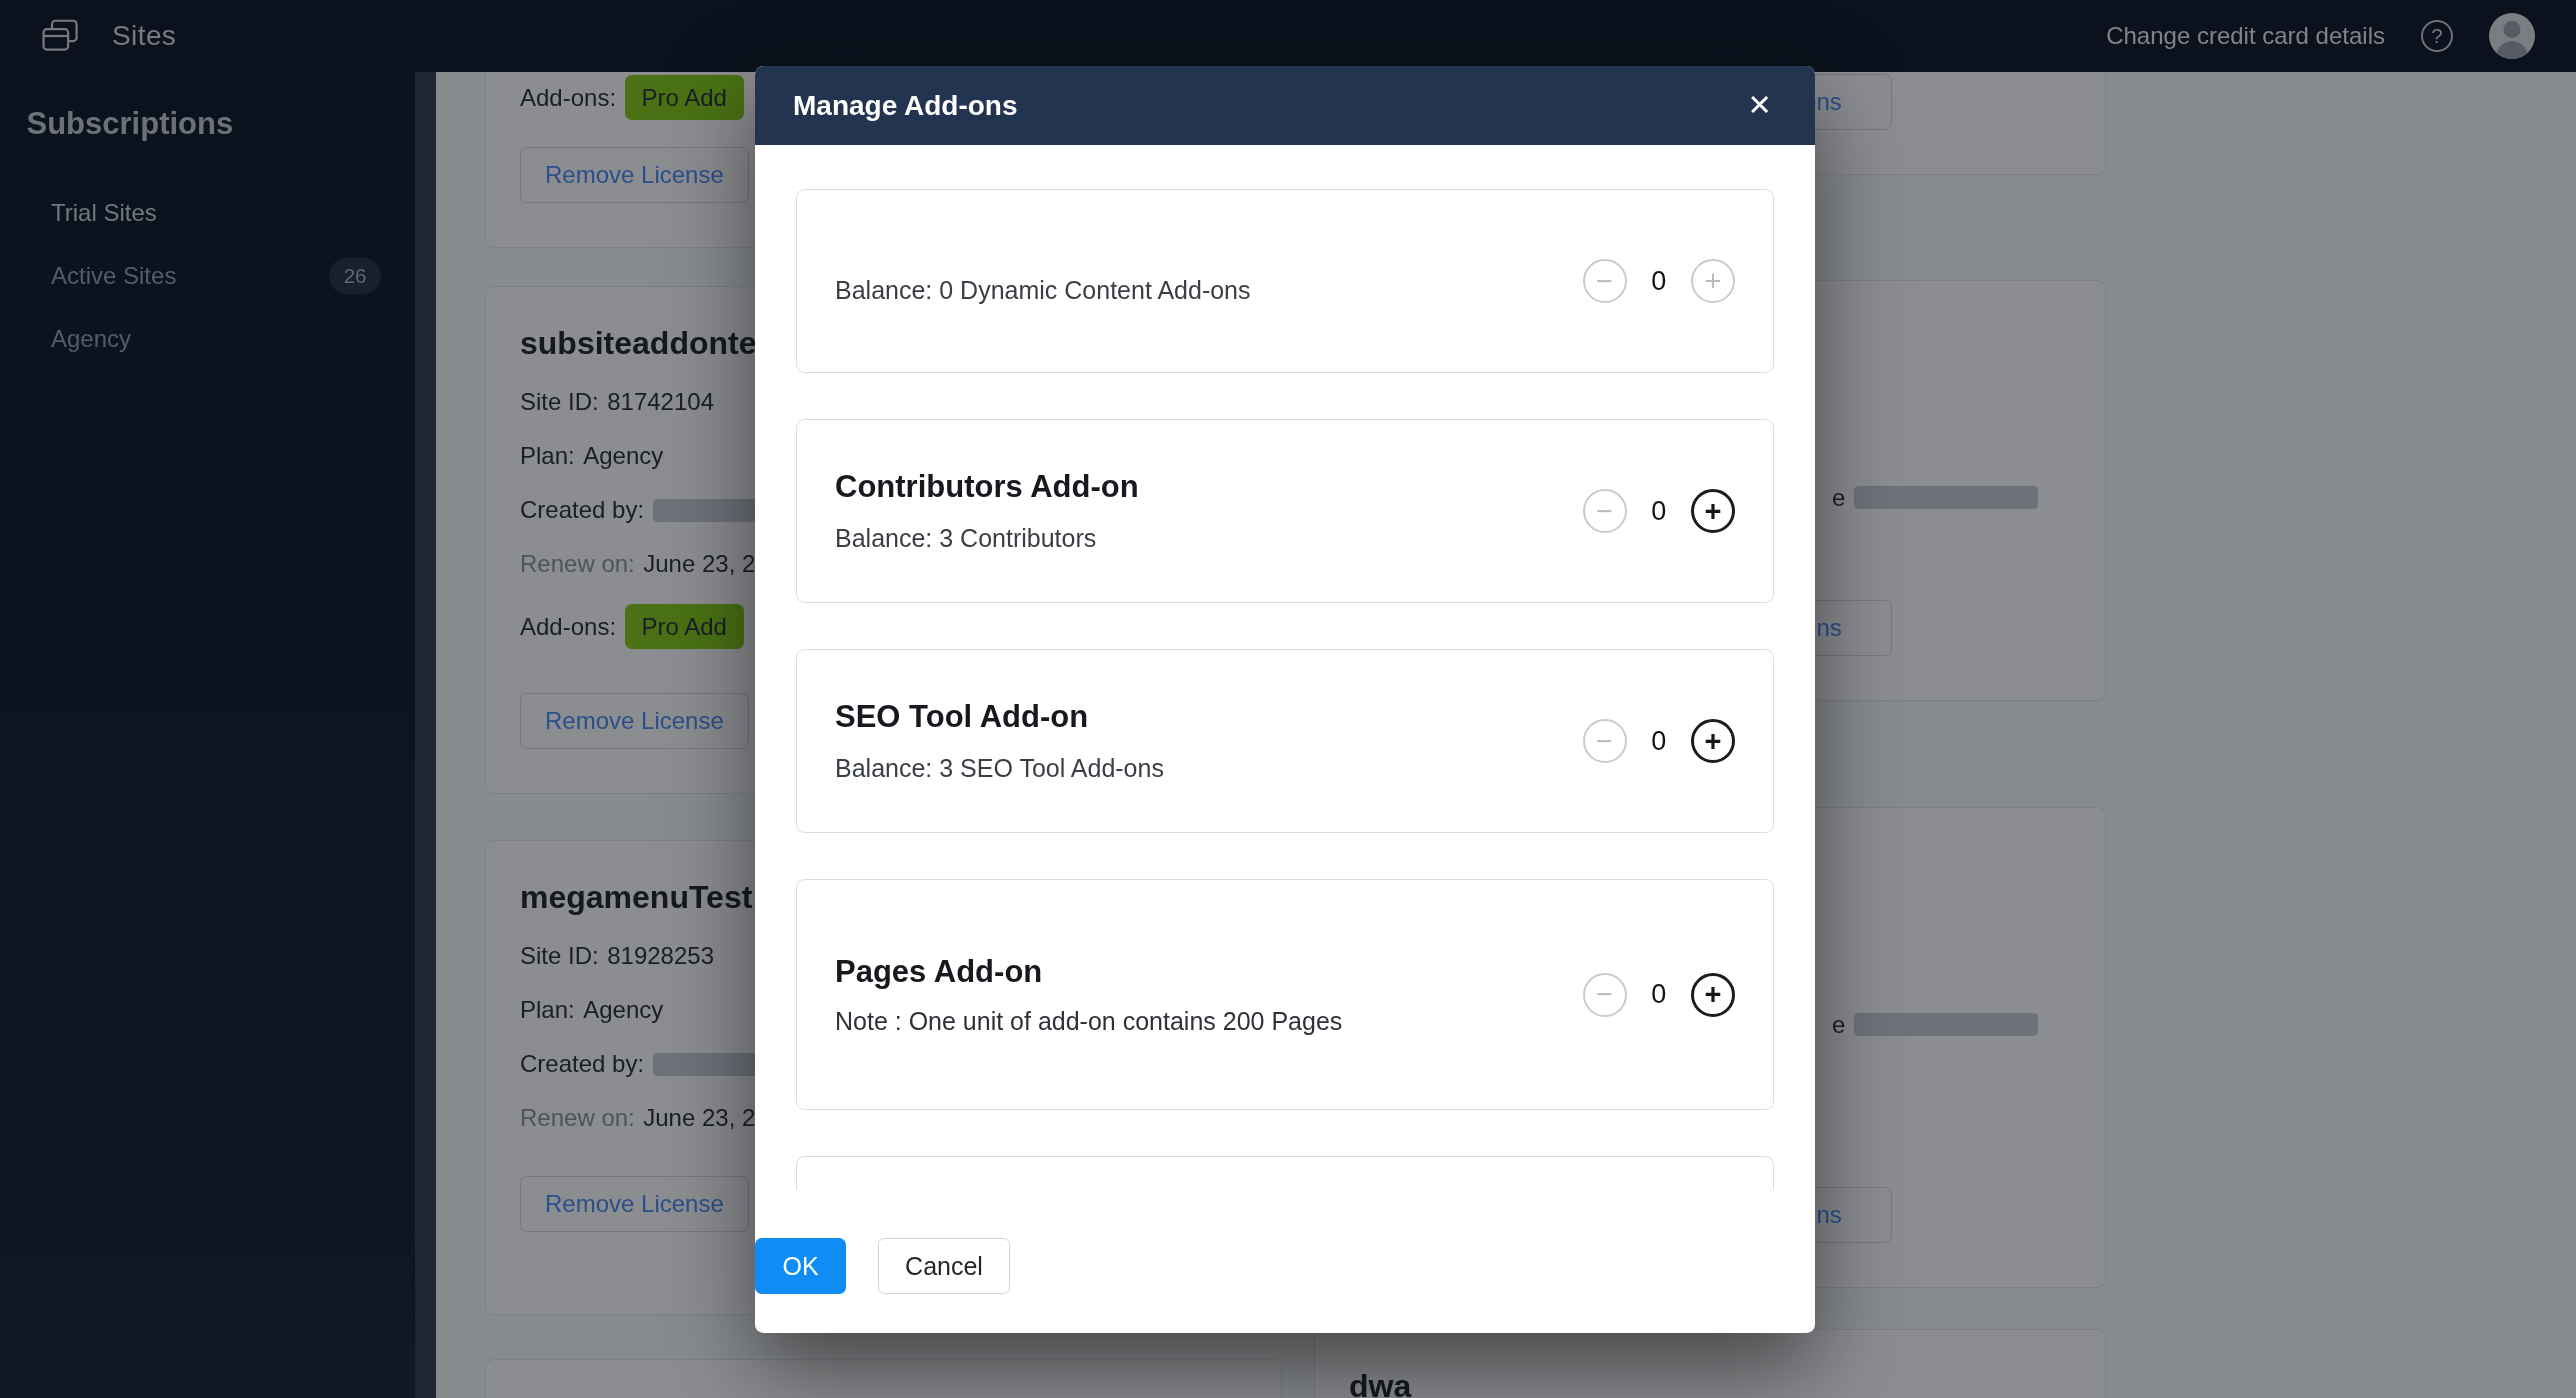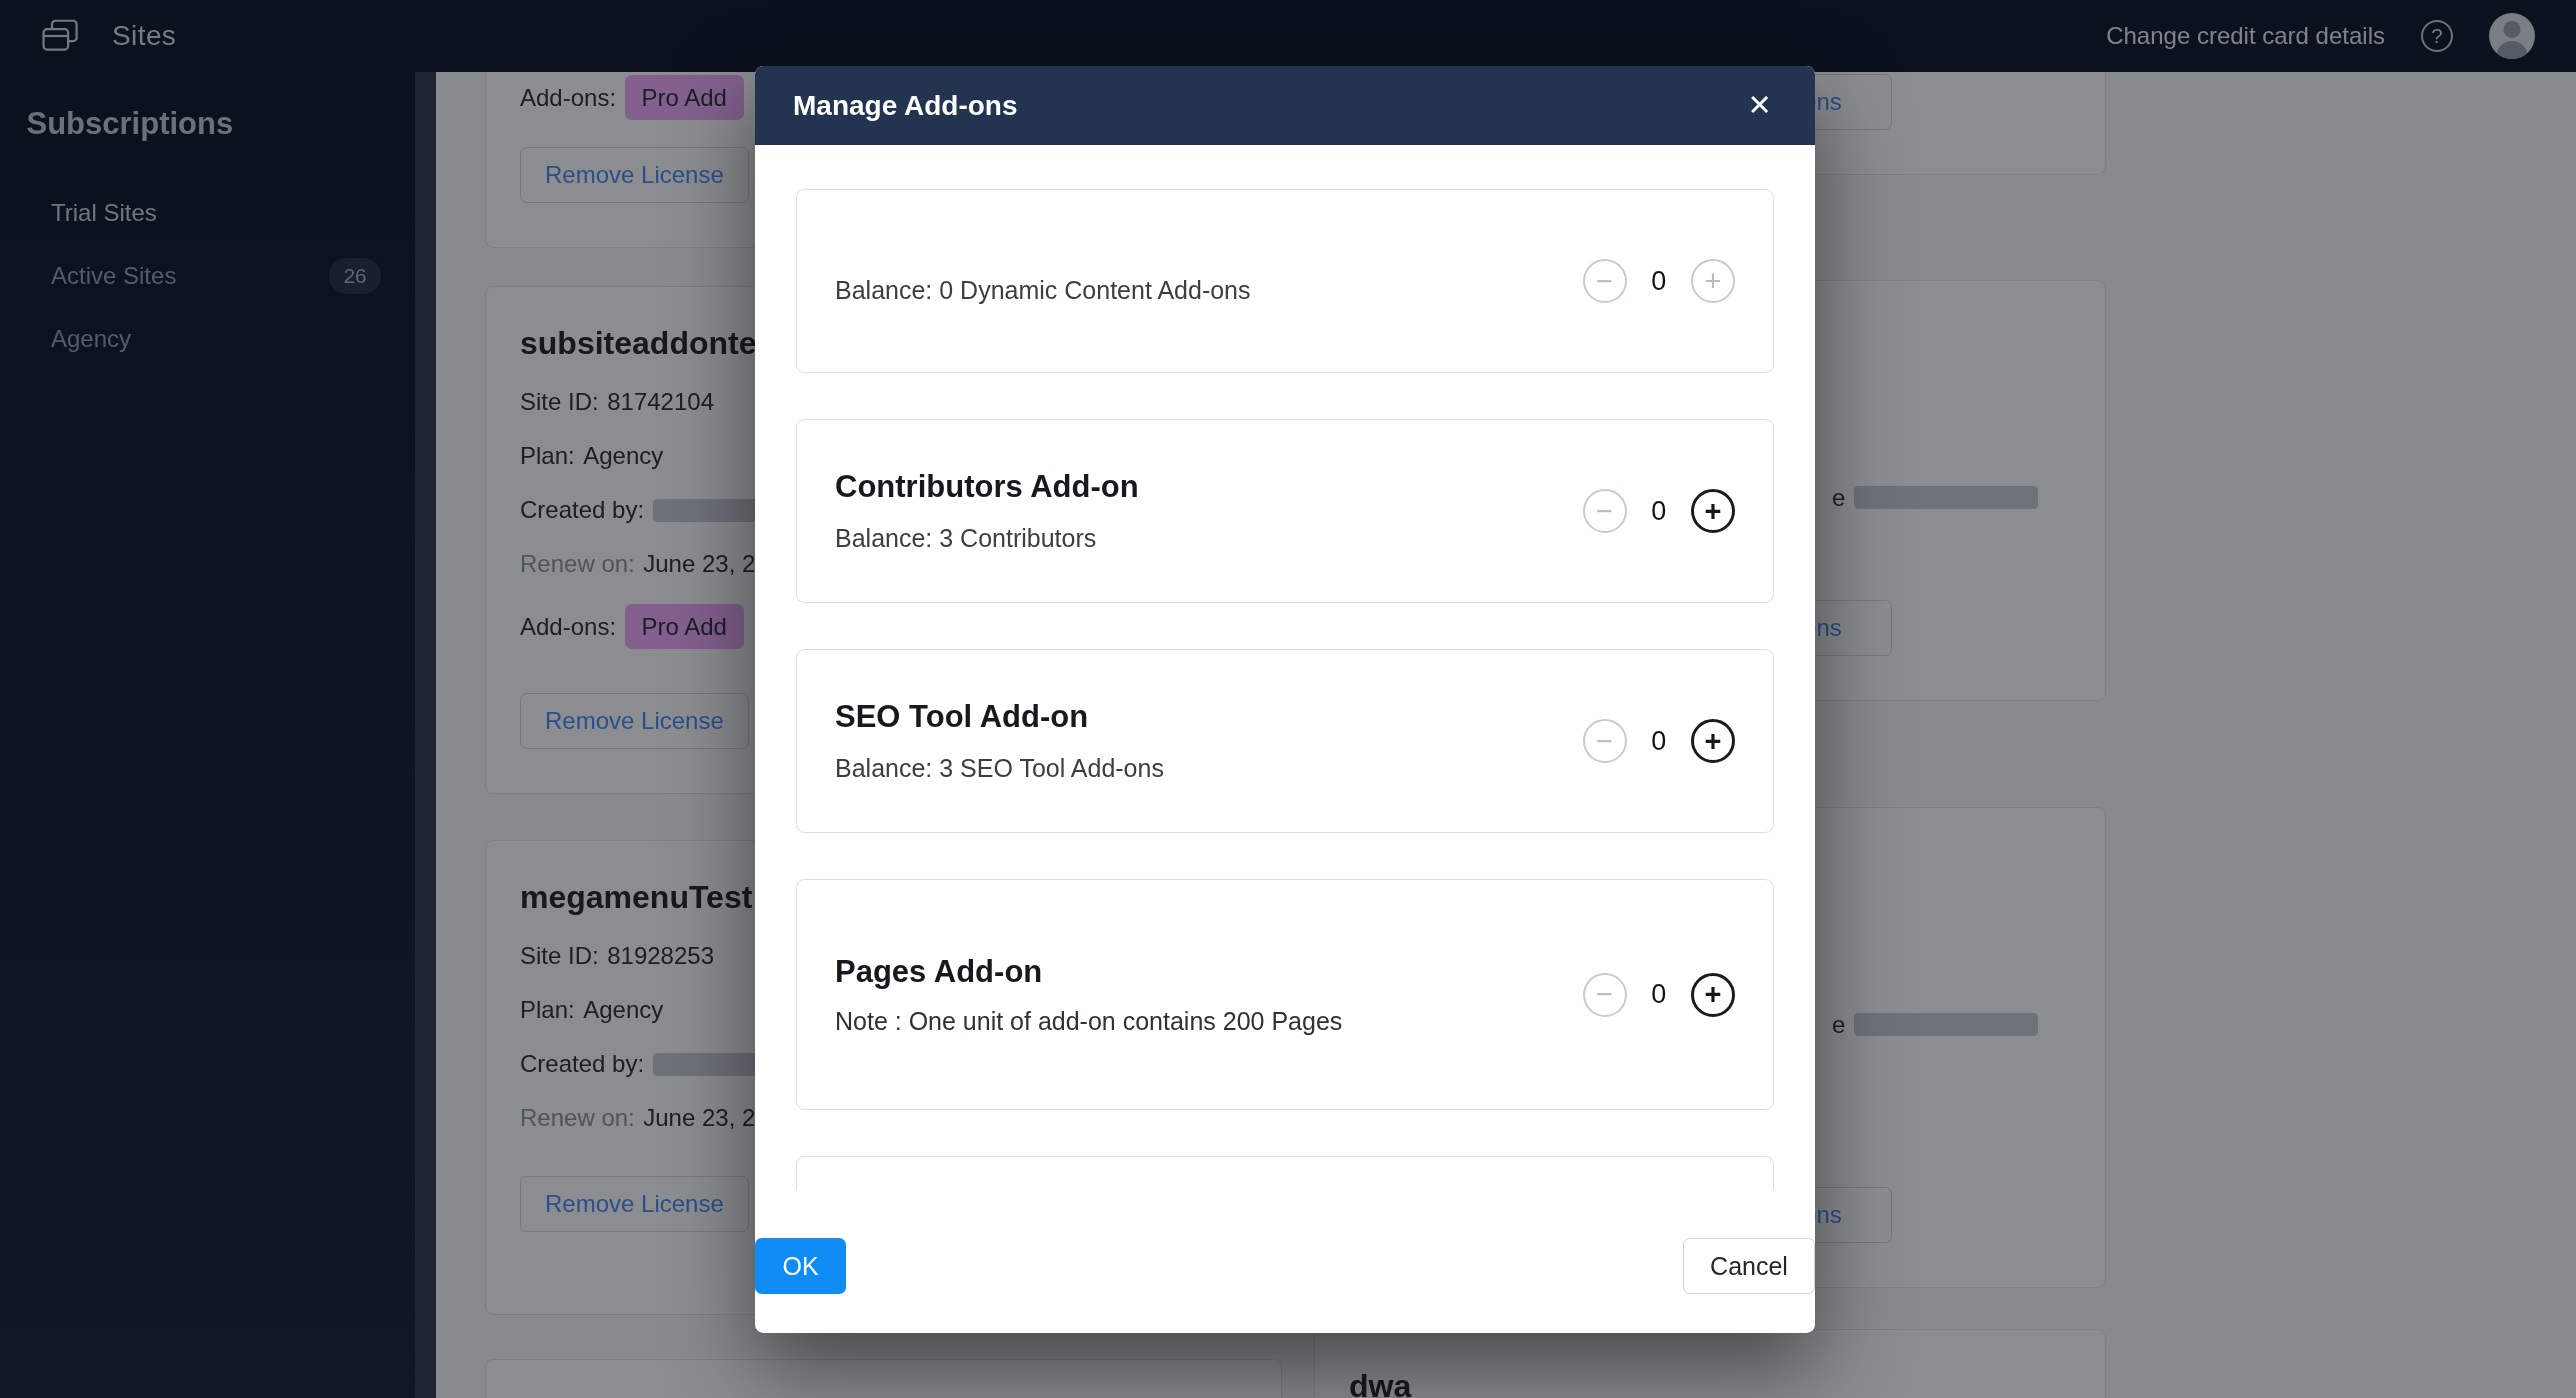--- a/index.html
+++ b/index.html
@@ -30,21 +30,21 @@
   .col{position:absolute;top:72px;z-index:1}
   .col-left{left:485px;width:797px}
   .col-right{left:1314px;width:792px}
   .site-card{background:#fff;border:1.7px solid #e3e6ea;border-radius:8.5px;padding:38px 34px 44px}
   .site-card.cut-top{border-top:none;border-radius:0 0 8.5px 8.5px}
   .card-title{font-size:32px;font-weight:600;color:#23262c}
   .row{margin-top:26px;font-size:24px;color:#2c3037;display:flex;align-items:center}
   .row > span{margin-right:8.5px}
   .lbl{color:#2c3037}
   .lbl-muted{color:#8d939c}
-  .chip{background:#f0abfc;border-radius:6.8px;padding:8.5px 17px;color:#2c3037}
+  .chip{background:#84cc16;border-radius:6.8px;padding:8.5px 17px;color:#2c3037}
   .redact{display:inline-block;width:179px;height:23px;border-radius:4.3px;background:#c9cdd3}
   .btn-row{margin-top:44px;display:flex;gap:22px}
   .btn-outline{background:#fff;border:1.7px solid #d4d9df;border-radius:6.8px;color:#4a8bf5;font-size:24px;font-family:inherit;padding:13px 24px;cursor:pointer;white-space:nowrap}
 
   
   .overlay{position:absolute;inset:0;background:rgba(8,12,19,0.47);z-index:10}
   .modal{position:absolute;left:755px;top:66px;width:1060px;height:1267px;background:#fff;border-radius:8.5px;box-shadow:0 34px 85px rgba(0,0,0,.5);z-index:20;display:flex;flex-direction:column;overflow:hidden}
   .modal-header{height:79px;background:#233450;display:flex;align-items:center;padding:0 38px;flex:none}
   .modal-title{color:#fff;font-size:28px;font-weight:700}
   .close-btn{margin-left:auto;background:none;border:none;color:#fff;font-size:29px;cursor:pointer;line-height:1;padding:5.1px}
@@ -54,21 +54,21 @@
   .addon-card.tall{height:231px}
   .addon-title{font-size:31px;font-weight:600;color:#17191e}
   .addon-balance{margin-top:19px;font-size:25px;color:#3a3e45}
   .addon-note{margin-top:17px;font-size:25px;color:#2e3238}
   .stepper{display:flex;align-items:center;gap:22px;flex:none;margin-left:34px}
   .step-btn{width:44px;height:44px;border-radius:50%;background:#fff;display:flex;align-items:center;justify-content:center;font-size:29px;cursor:pointer;font-family:inherit;line-height:1}
   .step-btn.grey{border:2.6px solid #c6cbd1;color:#b7bcc3}
   .step-btn.dark{border:3.4px solid #1a1c1f;color:#141619;font-weight:700}
   .count{font-size:27px;color:#101214;min-width:20.5px;text-align:center}
   .peek{flex:none;margin-top:46px;height:34px;border:1.7px solid #d9dde3;border-bottom:none;border-radius:8.5px 8.5px 0 0}
-  .modal-footer{flex:none;display:flex;justify-content:space-between;gap:16px;padding:31px 0 39px}
+  .modal-footer{flex:none;display:flex;justify-content:flex-start;gap:32px;padding:31px 0 39px}
   .btn-ok{width:91px;height:56px;background:#0f8df5;color:#fff;border:none;border-radius:6.8px;font-size:25px;font-family:inherit;cursor:pointer}
   .btn-cancel{width:132px;height:56px;background:#fff;color:#23262b;border:1.7px solid #ced3d9;border-radius:6.8px;font-size:25px;font-family:Liberation Sans, sans-serif;cursor:pointer}
 </style>
 </head>
 <body>
 
 <div class="screen">
 
   <div class="topbar">
     <div class="brand">

